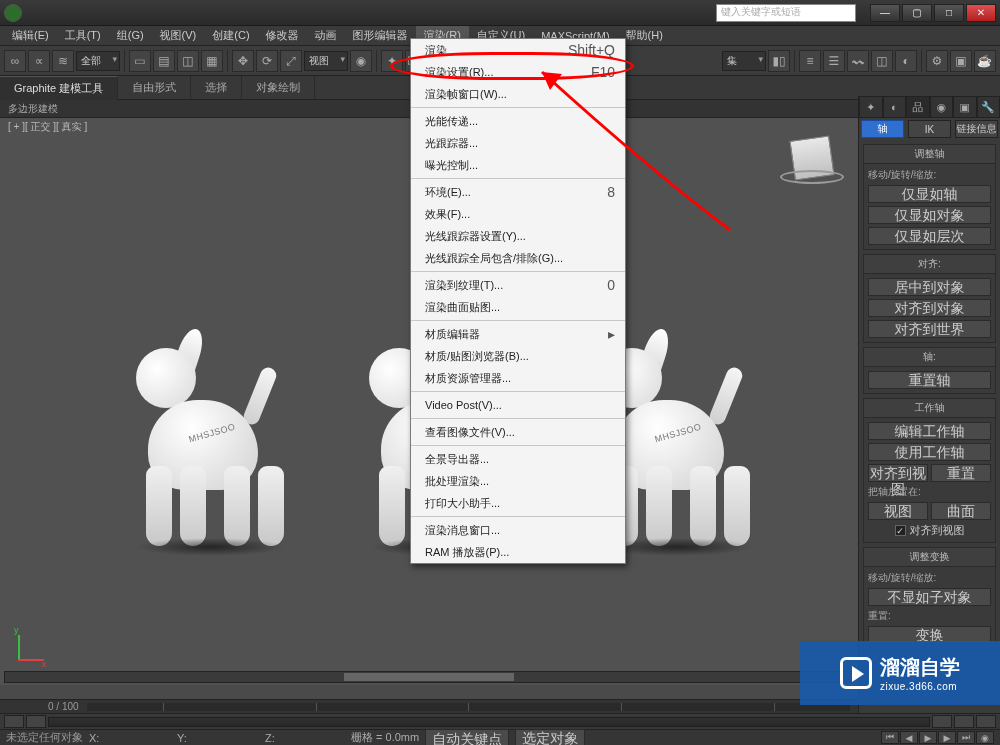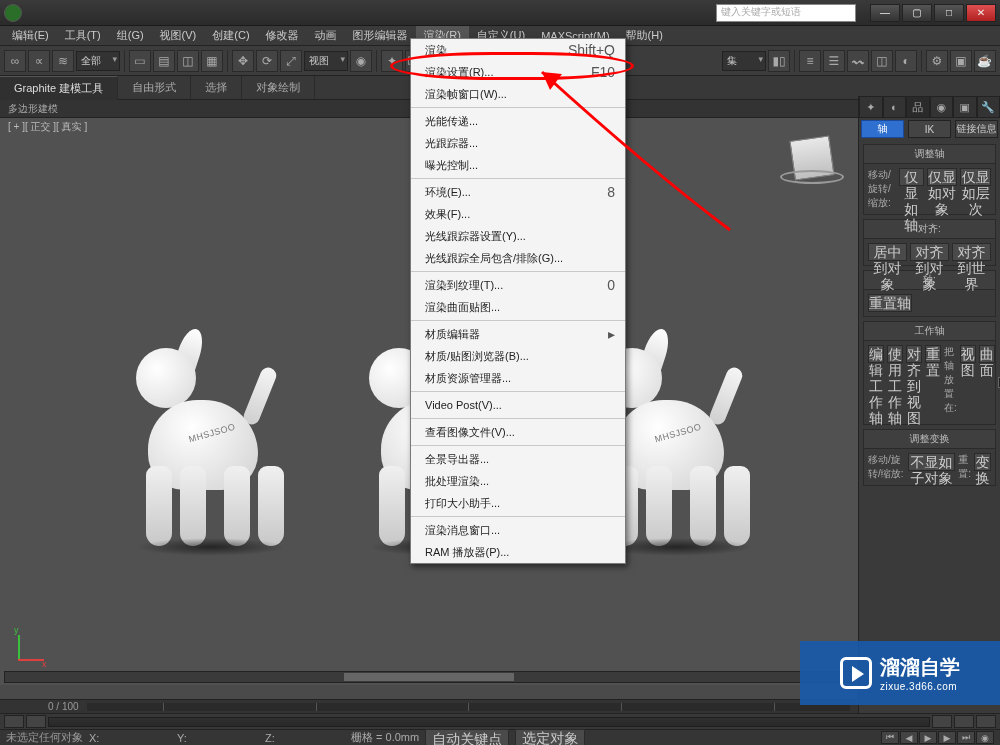--- a/index.html
+++ b/index.html
@@ -69,21 +69,21 @@
 
 .cmdpanel { position: absolute; right: 0; top: 96px; width: 142px; bottom: 32px; background: #3a3a3a; border-left: 1px solid #222; overflow: hidden; }
 .cp-tabs { display: flex; height: 22px; background: #333; }
 .cp-tab { flex: 1; border: 1px solid #222; display:flex; align-items:center; justify-content:center; color:#aaa; }
 .cp-tab.active { background: #2a2a2a; }
 .cp-sub { display:flex; height:22px; }
 .cp-sub .bb { flex:1; margin:2px; background:#444; border:1px solid #222; display:flex; align-items:center; justify-content:center; font-size:10px; color:#ccc; }
 .cp-sub .bb.blue { background: #2f6fd0; color:#fff; border-color:#1a4a99; }
 .rollout { margin: 4px 4px; border: 1px solid #2a2a2a; }
 .rollout .rh { background: #3f3f3f; color: #bbb; text-align: center; padding: 2px 0; font-size: 10px; border-bottom:1px solid #2a2a2a; }
-.rollout .rb { padding: 4px; display:flex; gap:3px; }
+.rollout .rb { padding: 4px; display:flex; flex-direction:column; gap:3px; }
 .pbtn { height: 18px; background: #4a4a4a; border: 1px solid #2a2a2a; color: #ccc; text-align: center; line-height: 16px; font-size: 14px; }
 .row2 { display:flex; gap:3px; }
 .row2 .pbtn { flex:1; }
 .plabel { font-size:10px; color:#aaa; }
 .chk { display:flex; align-items:center; gap:4px; font-size:10px; color:#ccc; justify-content:center; }
 .chk .box { width:11px; height:11px; background:#222; border:1px solid #666; display:flex; align-items:center; justify-content:center; color:#ddd; font-size:9px;}
 
 
 .watermark { position: absolute; right: 0; bottom: 40px; width: 200px; height: 64px; background: rgba(25,90,170,0.92); display:flex; align-items:center; justify-content:center; gap:8px; z-index: 40; }
 .watermark .play { width:32px; height:32px; border:3px solid #fff; border-radius:6px; position:relative; }

